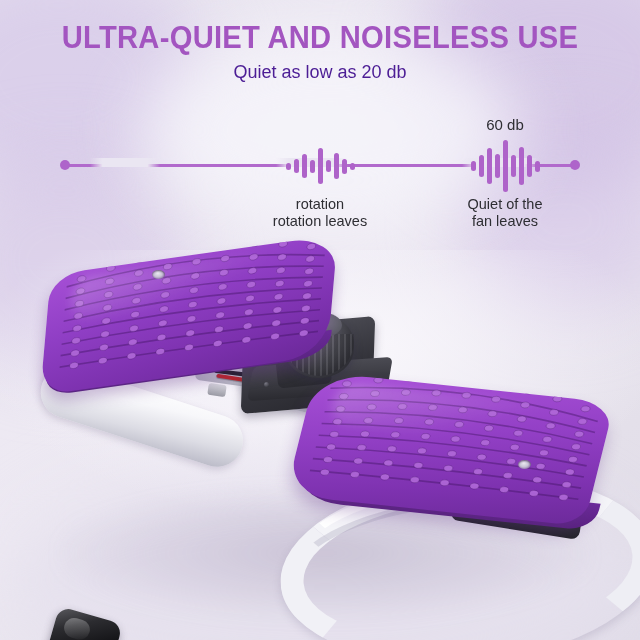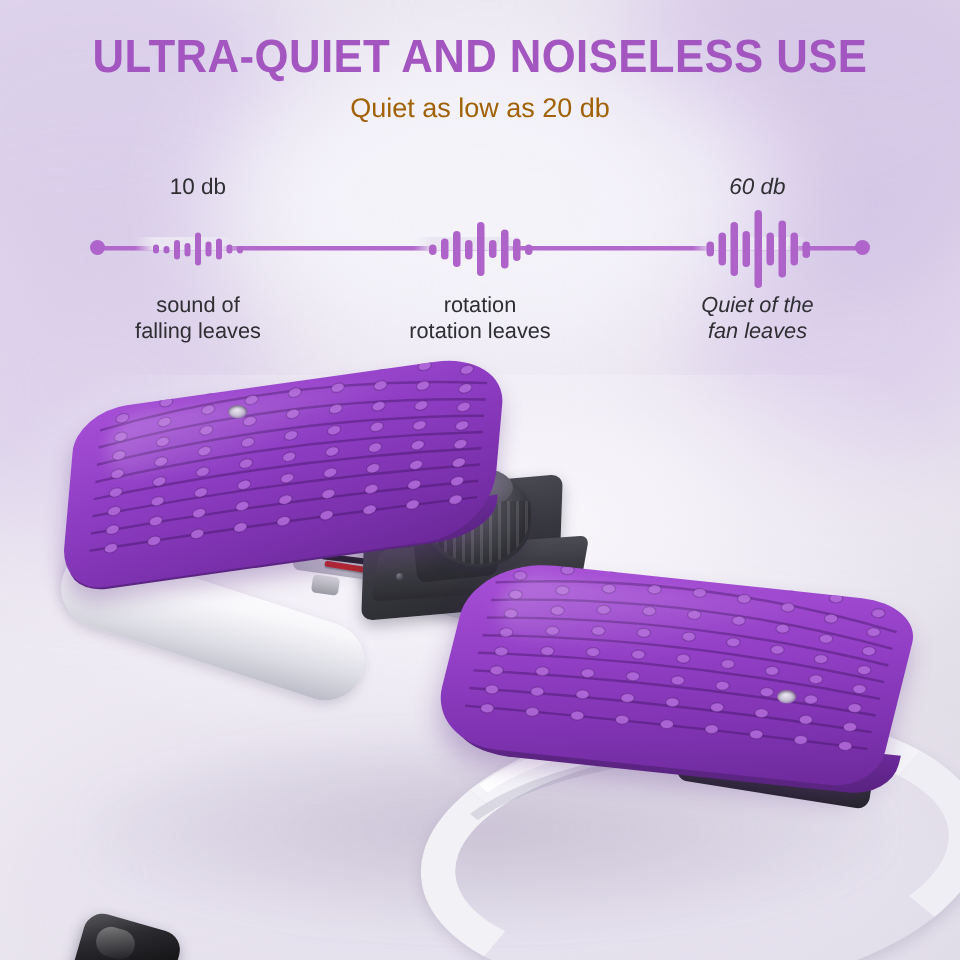--- a/index.html
+++ b/index.html
@@ -31,41 +31,41 @@
   .title{
     position:absolute;left:0;top:20px;width:640px;text-align:center;
     font-size:31px;font-weight:bold;letter-spacing:.3px;
     color:#a355c0;
     font-family:"Liberation Sans","DejaVu Sans",sans-serif;
     transform:scaleX(.94);transform-origin:50% 50%;
     white-space:nowrap;
   }
   .subtitle{
     position:absolute;left:0;top:62px;width:640px;text-align:center;
-    font-size:18px;color:#a16207;font-weight:400;
+    font-size:18px;color:#4c1d95;font-weight:400;
   }
 
   
   .scale{position:absolute;left:0;top:100px;width:640px;height:140px;}
 
   .axis{
     position:absolute;left:64px;top:64px;width:512px;height:3px;
     background:#b169cc;border-radius:2px;
   }
   .axis-dot{
     position:absolute;top:60px;width:10px;height:10px;border-radius:50%;
     background:#ae64ca;
   }
   .axis-dot.left{left:60px;}
   .axis-dot.right{left:570px;}
 
   .tick{position:absolute;top:0;width:180px;height:140px;text-align:center;}
   .tick.t1{left:42px;}
   .tick.t2{left:230px;}
-  .tick.t3{left:415px;font-style:italic;}
+  .tick.t3{left:415px;}
 
   .tick-value{
     position:absolute;left:0;top:16px;width:180px;text-align:center;
     font-size:15px;color:#2e2e33;
   }
   .badge{
     position:absolute;left:36px;top:6px;width:108px;height:38px;
     border-radius:54px/19px;
     background:radial-gradient(ellipse at 34% 28%,#c27ad8 0%,#ac56c6 45%,#8d3fa8 100%);
     box-shadow:0 2px 7px rgba(120,60,150,.32);
@@ -296,38 +296,20 @@
 
   <div class="scale">
     <div class="axis"></div>
     <div class="axis-dot left"></div>
     <div class="axis-dot right"></div>
 
     <div class="wave-mask m1"></div>
     <div class="wave-mask m2"></div>
     <div class="wave-mask m3"></div>
 
-    <div class="tick t1">
-      <div class="tick-value">10 db</div>
-      <div class="wave w-small">
-          <span class="bar" style="height: 6px;"></span>
-          <span class="bar" style="height: 5px;"></span>
-          <span class="bar" style="height: 13px;"></span>
-          <span class="bar" style="height: 9px;"></span>
-          <span class="bar" style="height: 22px;"></span>
-          <span class="bar" style="height: 10px;"></span>
-          <span class="bar" style="height: 14px;"></span>
-          <span class="bar" style="height: 6px;"></span>
-          <span class="bar" style="height: 5px;"></span>
-        </div>
-      <div class="tick-caption">
-        <span>sound of</span><br>
-        <span>falling leaves</span>
-      </div>
-    </div>
 
     <div class="tick t2">
       <div class="wave">
           <span class="bar" style="height: 7px;"></span>
           <span class="bar" style="height: 14px;"></span>
           <span class="bar" style="height: 24px;"></span>
           <span class="bar" style="height: 13px;"></span>
           <span class="bar" style="height: 36px;"></span>
           <span class="bar" style="height: 12px;"></span>
           <span class="bar" style="height: 26px;"></span>

